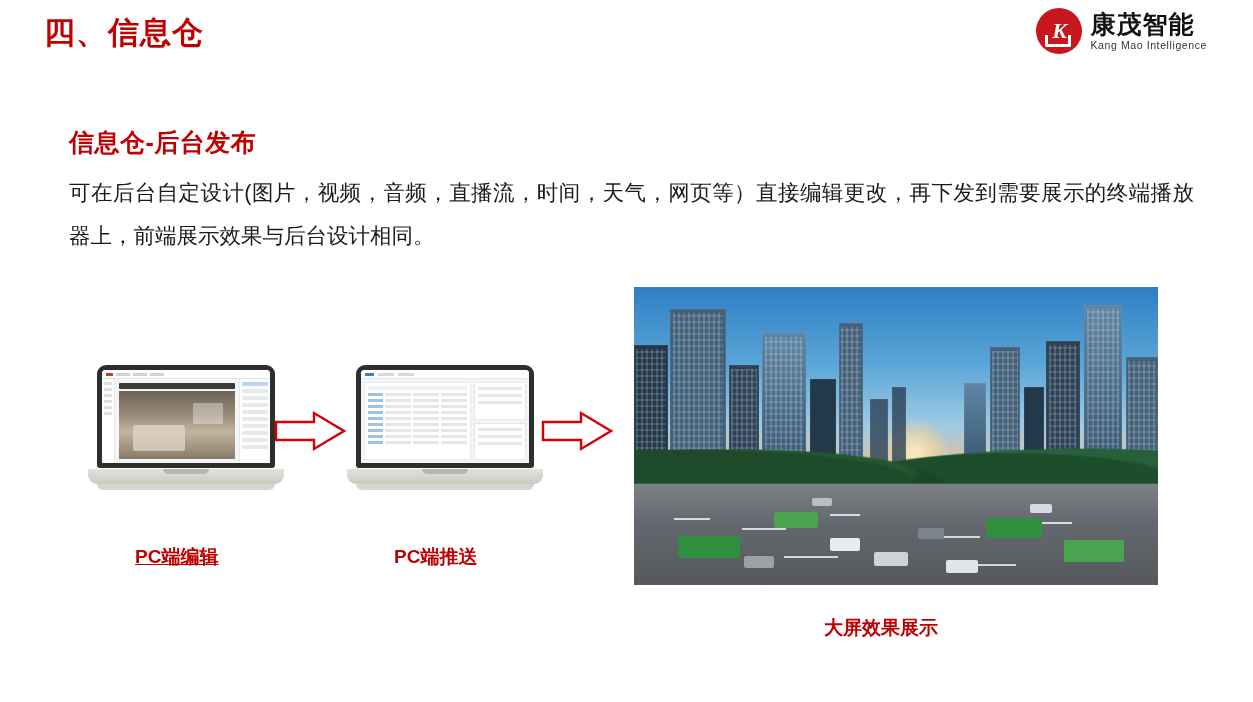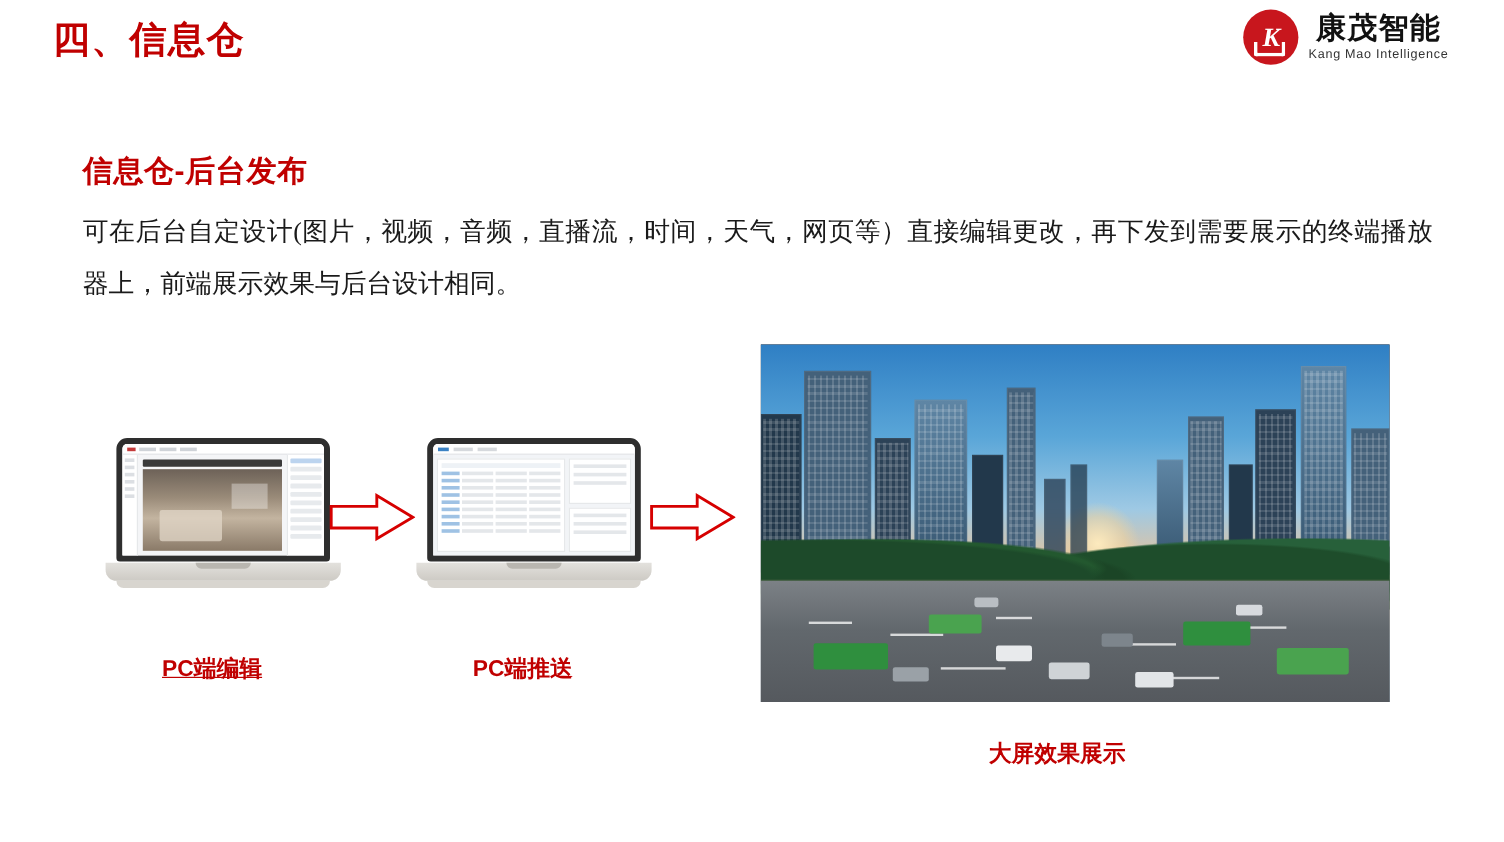--- a/index.html
+++ b/index.html
@@ -62,21 +62,20 @@
     height: 12px;
     border: 3px solid #ffffff;
     border-top: none;
     border-radius: 0 0 2px 2px;
     box-sizing: border-box;
   }
   .logo-text {
     display: flex;
     flex-direction: column;
     line-height: 1.05;
-    align-items: center;
   }
   .logo-cn {
     font-size: 25px;
     font-weight: bold;
     color: #111111;
     letter-spacing: 1px;
   }
   .logo-en {
     font-size: 10.5px;
     color: #333333;
@@ -93,21 +92,21 @@
     font-weight: bold;
     color: #c00000;
     letter-spacing: 0.5px;
   }
 
   .body-text {
     position: absolute;
     left: 69px;
     top: 172px;
     width: 1125px;
-    font-family: Liberation Serif, serif;
+    font-family: Liberation Sans, sans-serif;
     font-size: 21.5px;
     color: #1a1a1a;
     line-height: 2.0;
     text-align: justify;
   }
 
   
   .diagram {
     position: absolute;
     left: 0;

